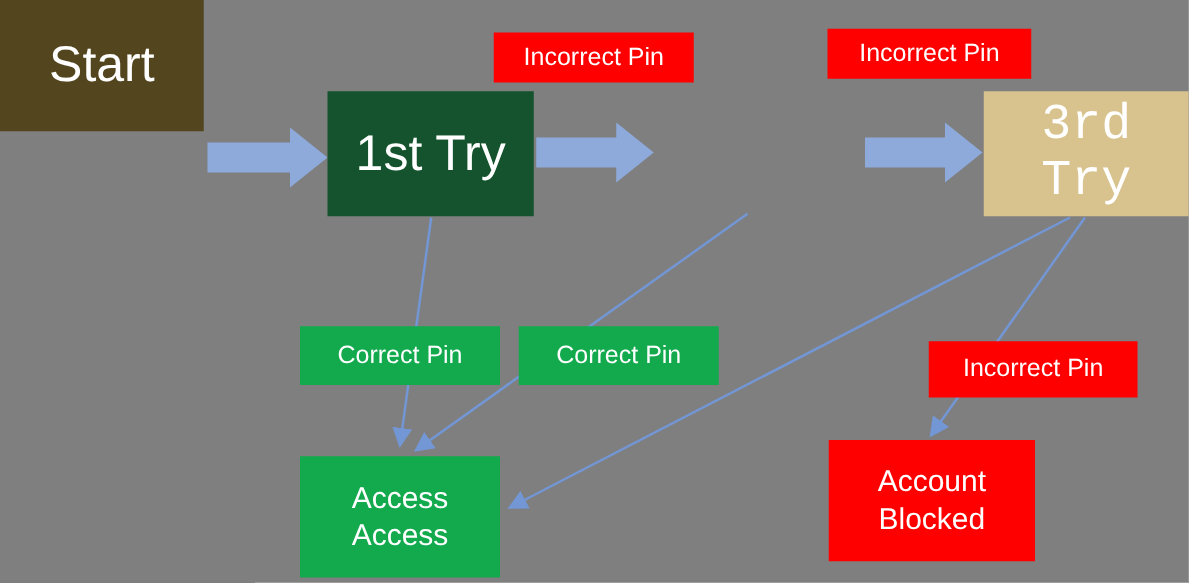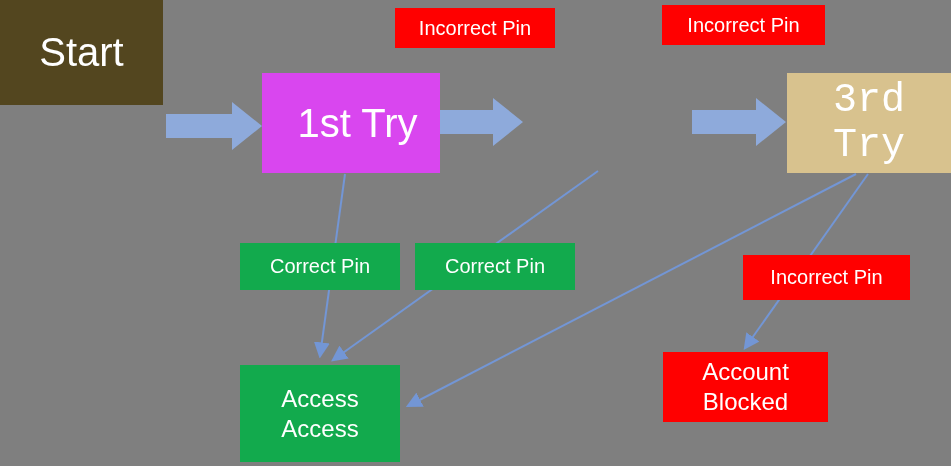--- a/index.html
+++ b/index.html
@@ -13,39 +13,39 @@
   }
   .abs { position: absolute; }
   .node {
     display: flex;
     align-items: center;
     justify-content: center;
     color: #ffffff;
     text-align: center;
   }
   .big-node { font-size: 40px; }
-  .label-node { font-size: 20px; }
+  .label-node { font-size: 20px; margin-top: 18px; }
   .end-node { font-size: 24px; line-height: 1.25; }
   svg.connectors {
     position: absolute;
     left: 0; top: 0;
     width: 951px; height: 466px;
   }
   
   #start-box   { left: 0;   top: 72; width: 163px; height: 105px; }
   #try1-box    { left: 262; top: 73px; width: 165px; height: 100px; left: 262px; }
   #try2-box    { left: 525px; top: 72px; width: 165px; height: 98px; }
   #try3-box    { left: 787px; top: 73px; width: 164px; height: 100px; }
   #incorrect-pin-top-1 { left: 395px; top: 8px;  width: 160px; height: 40px; }
   #incorrect-pin-top-2 { left: 662px; top: 5px;  width: 163px; height: 40px; }
   #correct-pin-1 { left: 240px; top: 243px; width: 160px; height: 47px; }
   #correct-pin-2 { left: 415px; top: 243px; width: 160px; height: 47px; }
   #incorrect-pin-bottom { left: 743px; top: 255px; width: 167px; height: 45px; }
   #access-granted-box { left: 240px; top: 365px; width: 160px; height: 97px; padding: 0 20px; box-sizing: border-box; }
-  #account-blocked-box { left: 663px; top: 352px; width: 165px; height: 70px; padding: 0 24px; box-sizing: border-box; }
+  #account-blocked-box { left: 663px; top: 352px; width: 165px; height: 97px; padding: 0 24px; box-sizing: border-box; }
 </style>
 </head>
 <body>
 
 <div class="canvas" style="background-color: rgb(127, 127, 127);">
 
   <svg class="connectors" viewBox="0 0 951 466">
     <defs>
       <marker id="arrowhead" viewBox="0 0 10 10" refX="8.5" refY="5" markerWidth="8" markerHeight="8" orient="auto-start-reverse">
         <path d="M0,0 L10,5 L0,10 z" fill="#7396D5"></path>
@@ -59,21 +59,21 @@
     <line x1="345" y1="174" x2="320" y2="356" stroke-width="2" marker-end="url(#arrowhead)" stroke="#7396D5"></line>
     <line x1="598" y1="171" x2="333" y2="360" stroke-width="2" marker-end="url(#arrowhead)" stroke="#7396D5"></line>
     <line x1="856" y1="174" x2="408" y2="406" stroke-width="2" marker-end="url(#arrowhead)" stroke="#7396D5"></line>
     <line x1="868" y1="174" x2="745" y2="348" stroke-width="2" marker-end="url(#arrowhead)" stroke="#7396D5"></line>
   </svg>
 
   <div id="start-box" class="abs node big-node" style="background-color: rgb(83, 70, 31);">
     <span>Start</span>
   </div>
 
-  <div id="try1-box" class="abs node big-node" style="background-color: #d946ef; padding-left: 13px;">
+  <div id="try1-box" class="abs node big-node" style="background-color: #14532d;">
     <span>1st Try</span>
   </div>
 
 
   <div id="try3-box" class="abs node big-node" style="background-color: rgb(216, 194, 142); font-family: Liberation Mono, monospace;">
     <span>3rd Try</span>
   </div>
 
   <div id="incorrect-pin-top-1" class="abs node label-node" style="background-color: rgb(255, 0, 0);">
     <span>Incorrect Pin</span>

